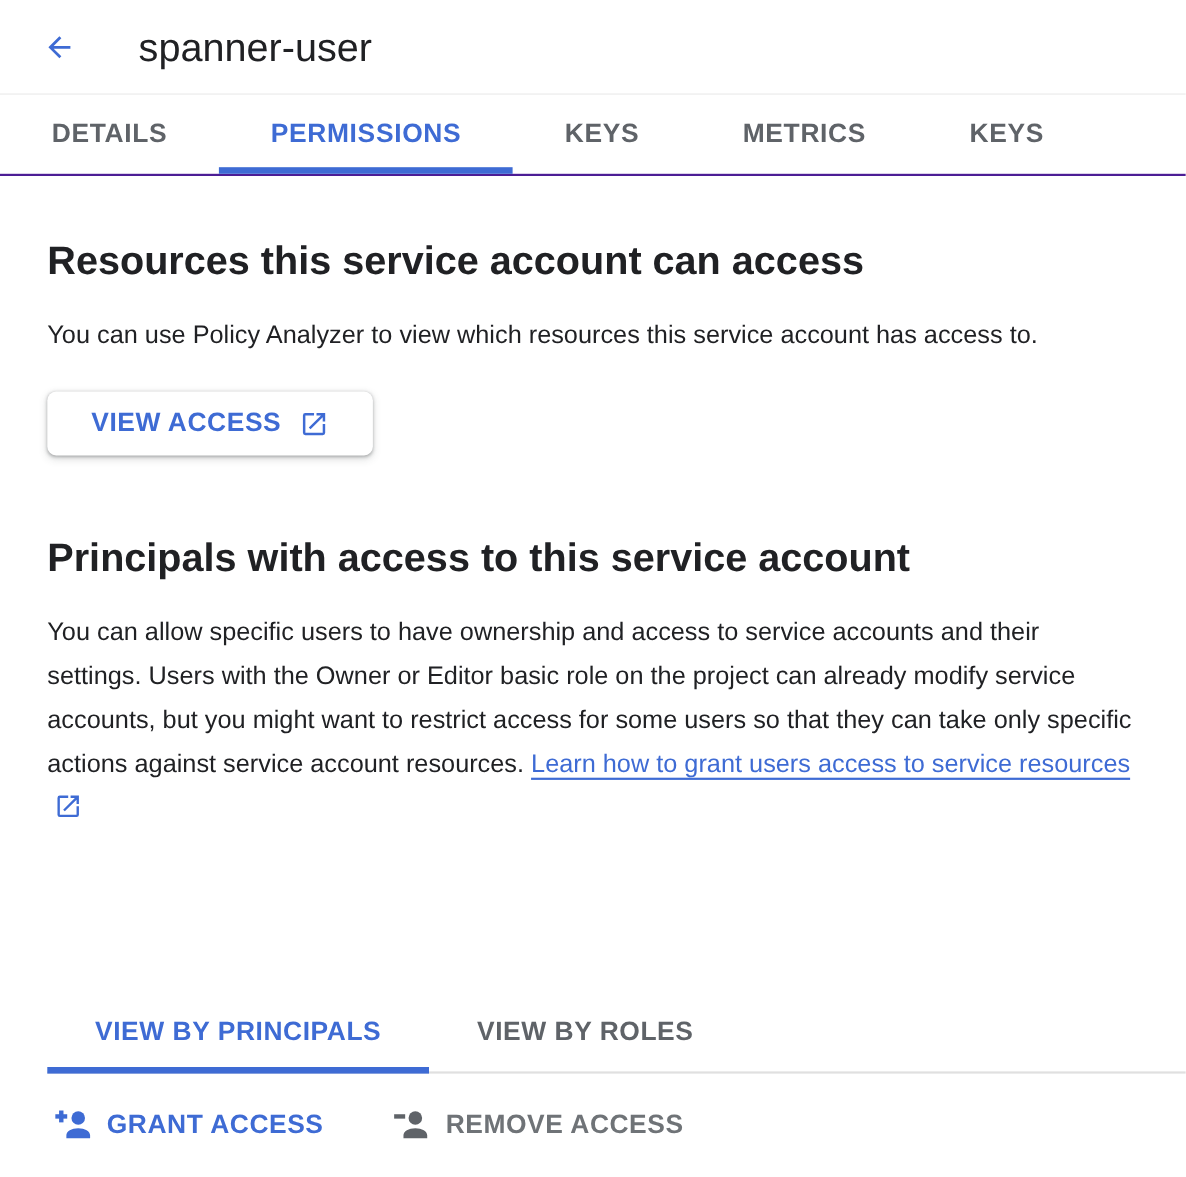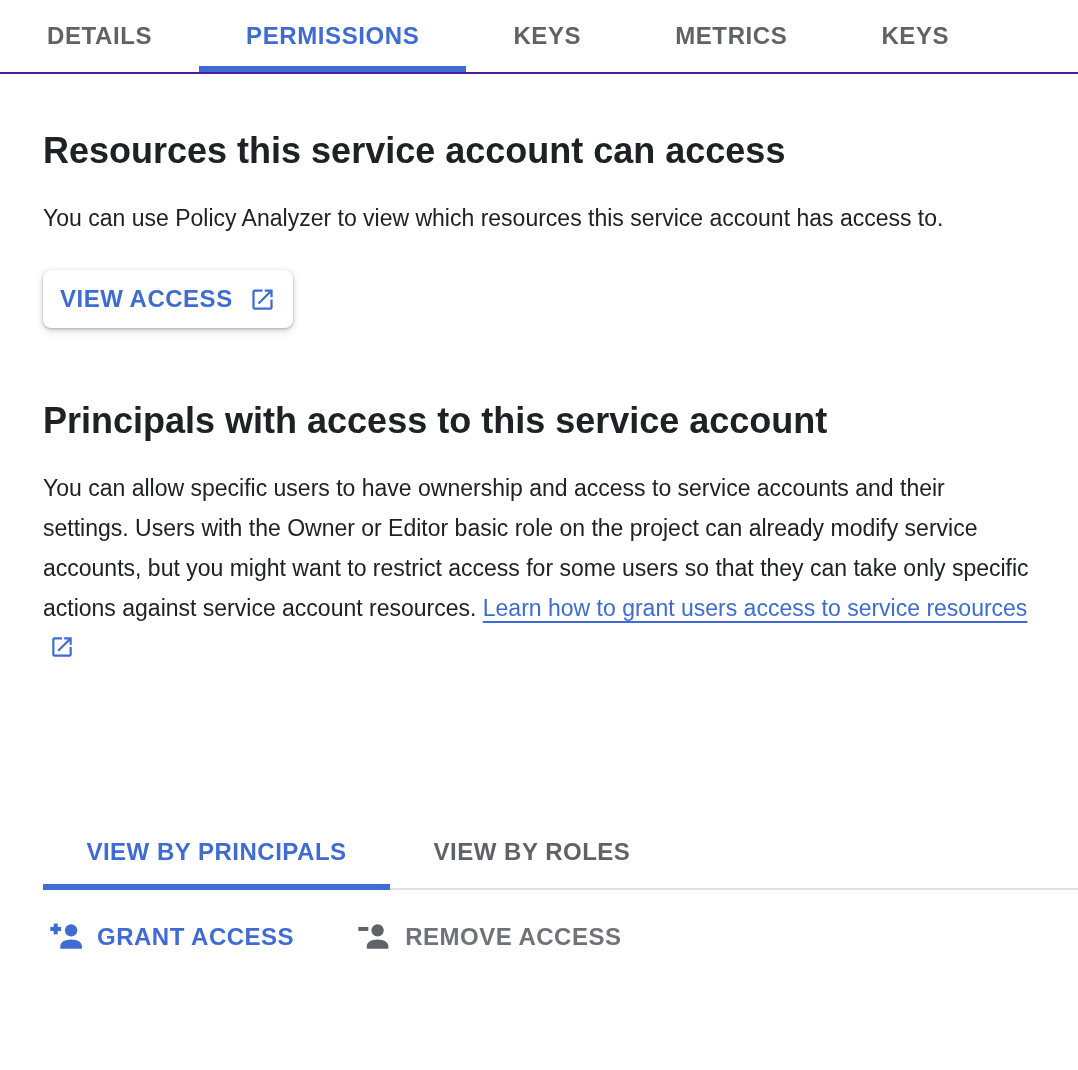--- a/index.html
+++ b/index.html
@@ -19,21 +19,21 @@
   .tab.active::after { content:""; position:absolute; left:0; right:0; bottom:0; height:6px; background:#3e6bd4; }
 
   
   .content { padding:0 43px; }
   .section-heading { font-size:36px; line-height:46px; font-weight:700; color:#202124; }
   #resources-heading { margin-top:54px; }
   #principals-heading { margin-top:70px; }
   .desc { font-size:23px; line-height:40px; color:#202124; margin-top:24px; max-width:1022px; }
   .desc.single-line { white-space:nowrap; }
 
-  .view-access { margin-top:32px; height:58px; display:inline-flex; align-items:center; gap:16px; padding:0 17px;
+  .view-access { margin-top:32px; height:58px; display:inline-flex; align-items:center; gap:16px; padding:0 40px;
     background:#fff; border:none; border-radius:8px; cursor:pointer;
     box-shadow:0 1px 3px rgba(60,64,67,.35), 0 3px 8px rgba(60,64,67,.18);
     color:#3e6bd4; font-family:"Liberation Sans",sans-serif; font-size:24px; font-weight:700; letter-spacing:.5px; }
   .view-access svg { width:27px; height:27px; fill:currentColor; }
 
   .link { color:#3e6bd4; text-decoration:underline; text-underline-offset:5px; text-decoration-thickness:2px; cursor:pointer; }
   .link-icon { width:26px; height:26px; fill:#3e6bd4; vertical-align:-4px; margin-left:6px; cursor:pointer; }
 
   
   .subtabs { margin-top:148px; margin-left:43px; display:flex; border-bottom:2px solid #e0e0e0; height:74px; }
@@ -51,20 +51,28 @@
   .action.grant { color:#3e6bd4; }
   .action.grant svg { fill:#3e6bd4; }
   .action.remove { color:#6f7377; }
   .action.remove svg { fill:#5f6368; }
 </style>
 </head>
 <body>
 
 <div class="app">
 
+  <div class="header">
+    <button class="back-btn">
+      <svg viewBox="0 0 24 24">
+        <path d="M20 11H7.83l5.59-5.59L12 4l-8 8 8 8 1.41-1.41L7.83 13H20v-2z"></path>
+      </svg>
+    </button>
+    <h1 class="page-title">spanner-user</h1>
+  </div>
 
   <nav class="tabs">
     <div class="tab">
       <span>DETAILS</span>
     </div>
     <div class="tab active">
       <span>PERMISSIONS</span>
     </div>
     <div class="tab">
       <span>KEYS</span>

